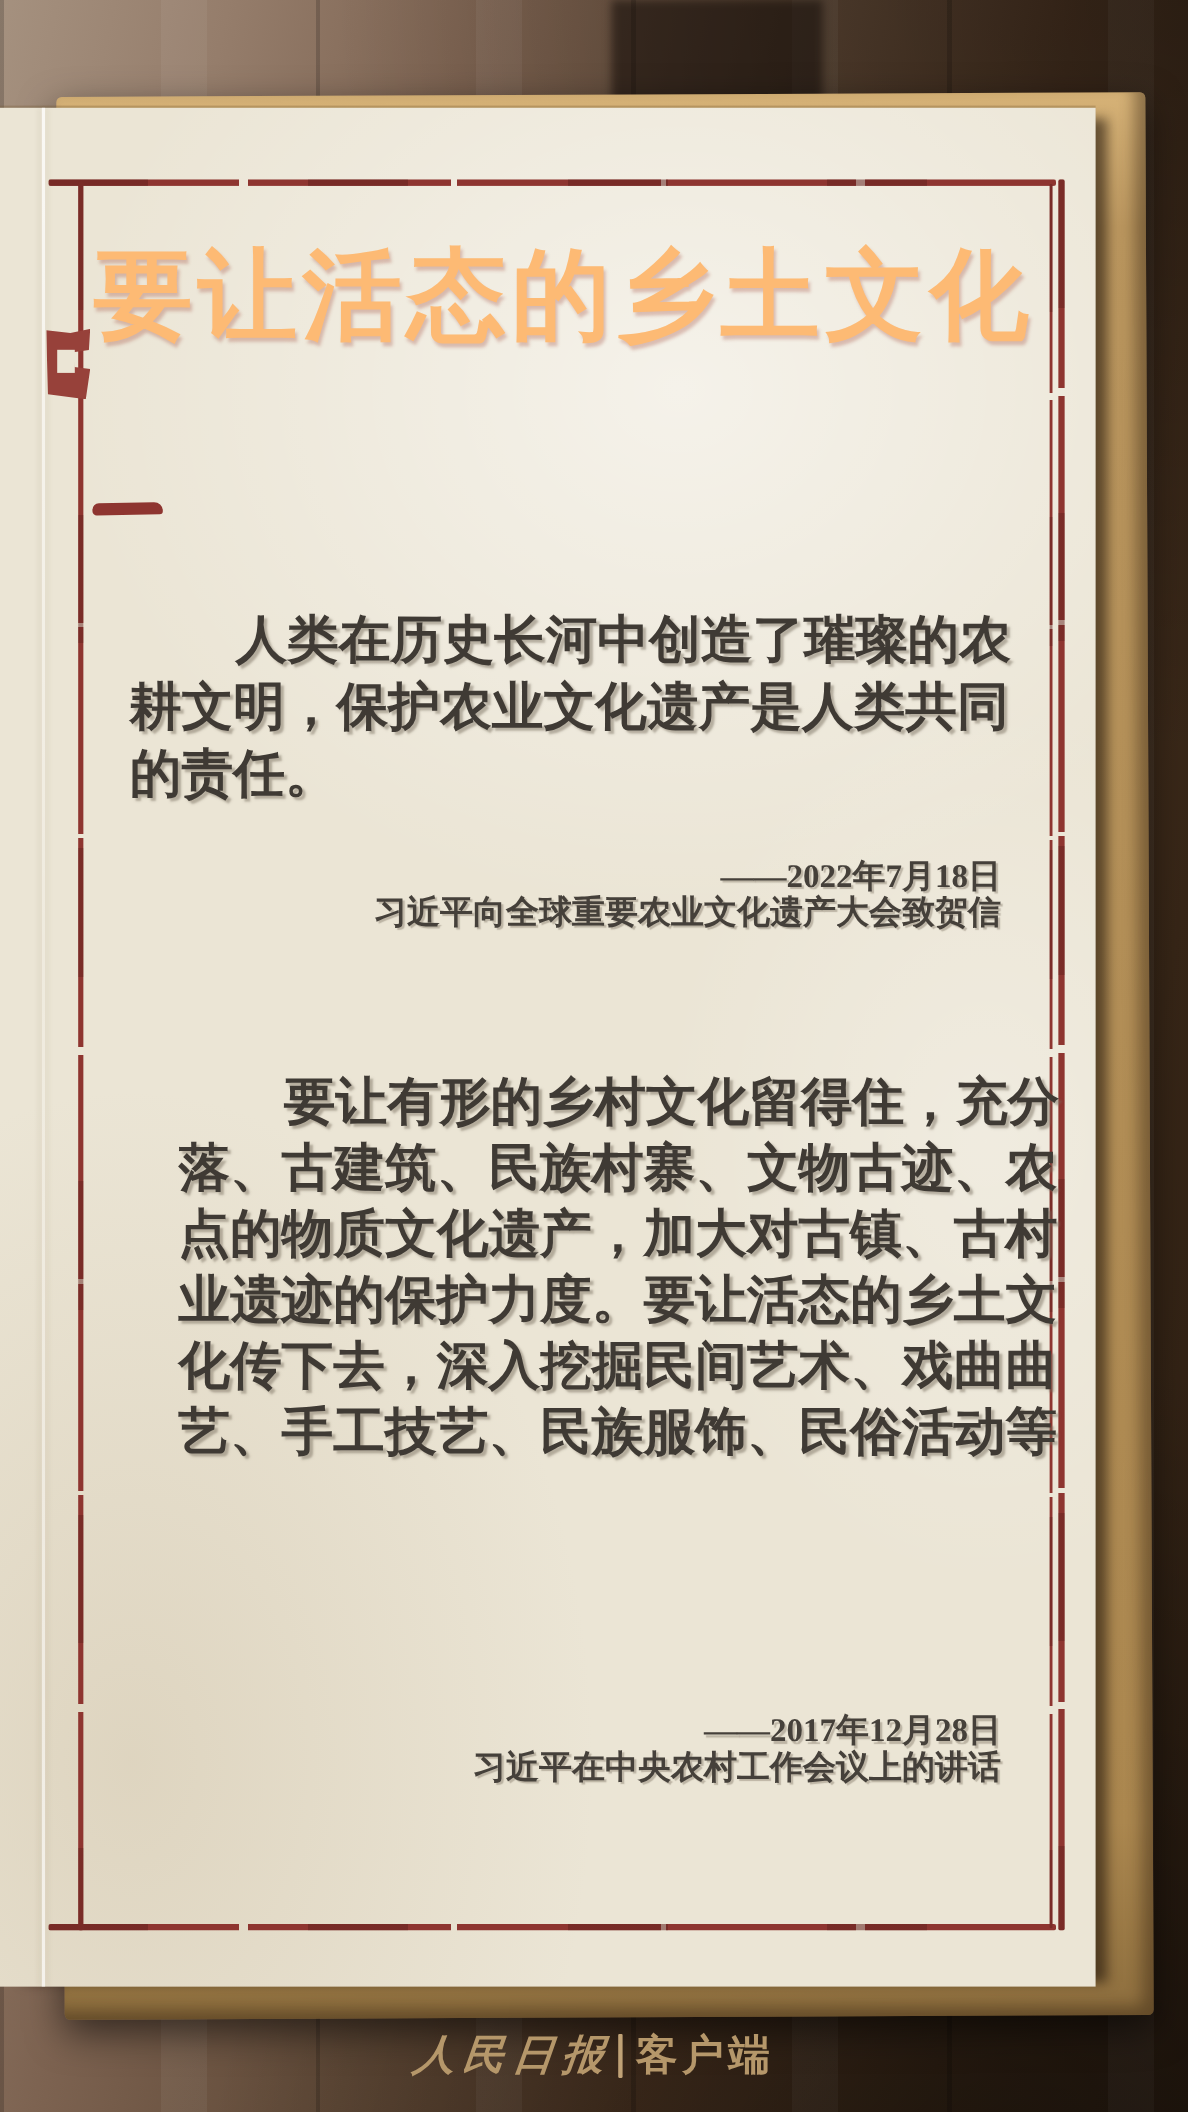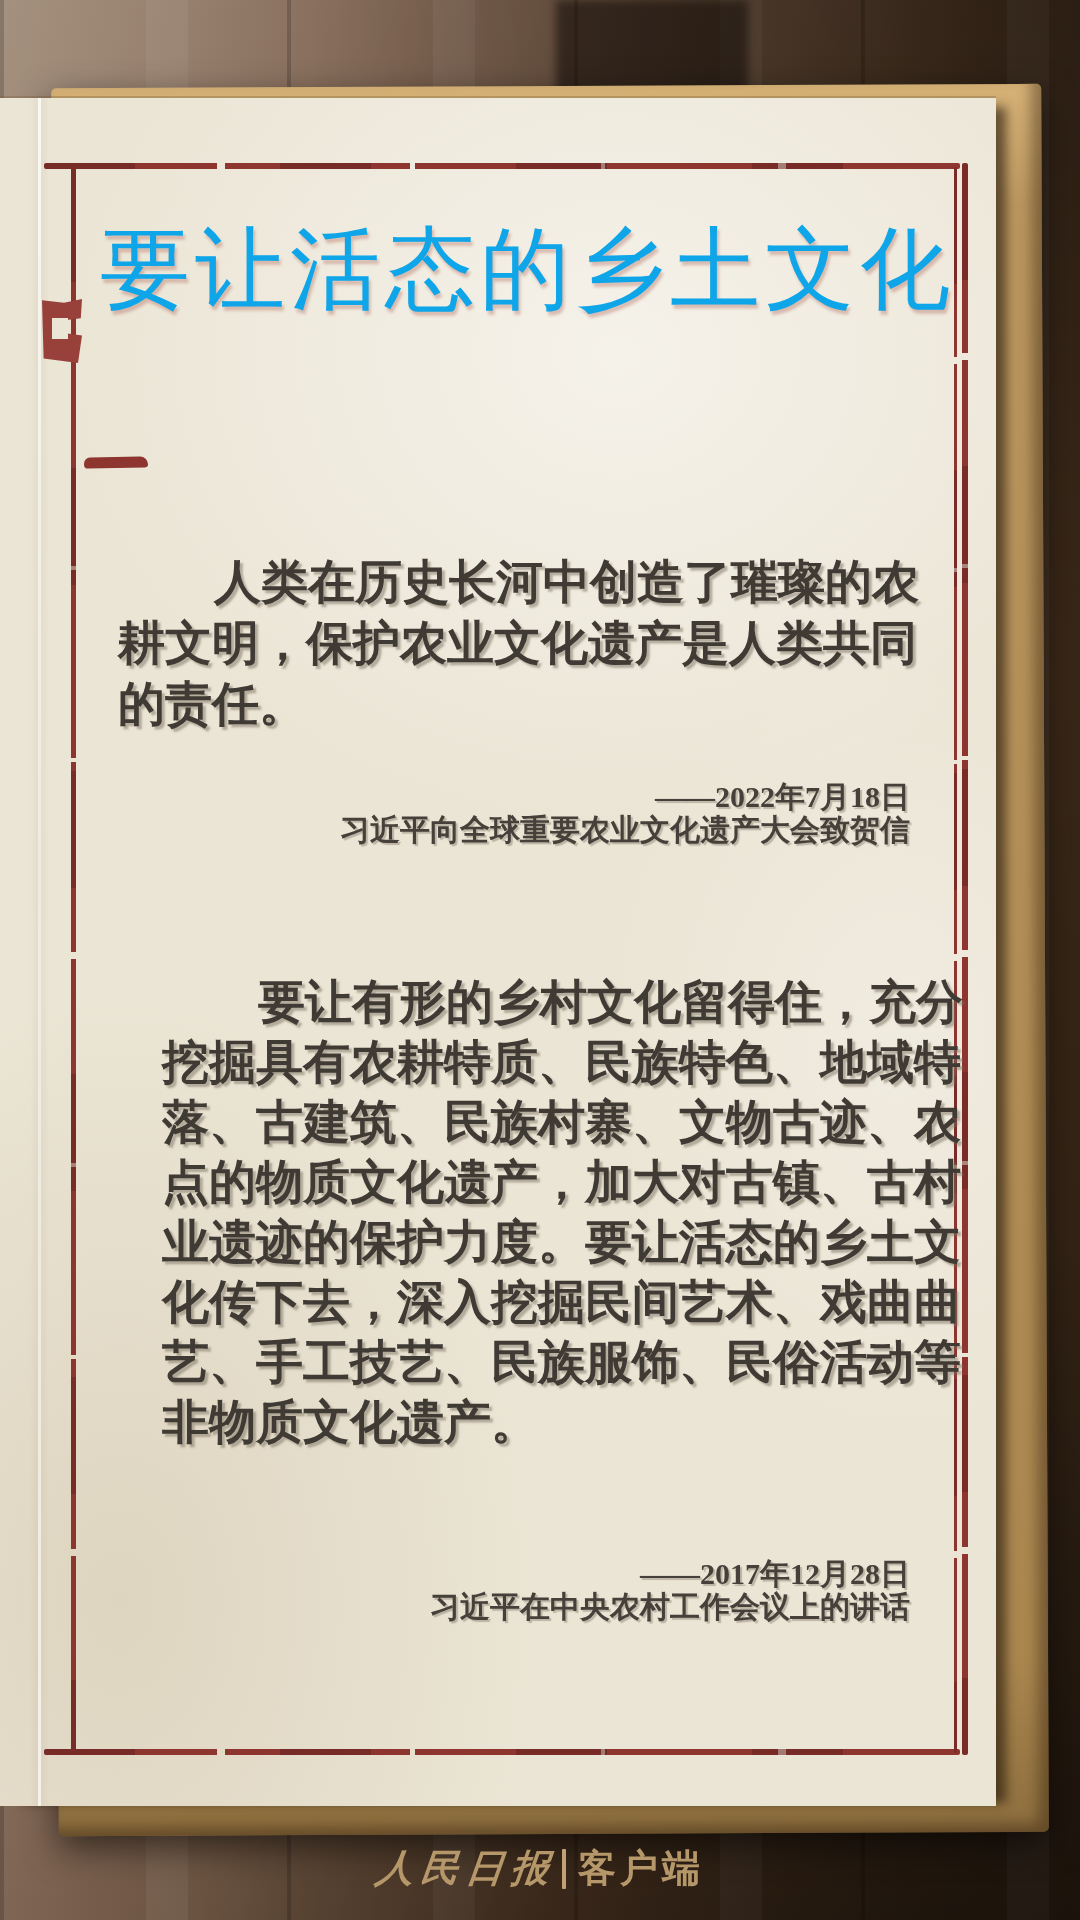--- a/index.html
+++ b/index.html
@@ -72,23 +72,23 @@
     position:absolute;left:42px;top:299px;width:40px;height:64px;background:#97413a;
     clip-path:polygon(0 2%,55% 6%,100% 0,97% 30%,62% 33%,64% 54%,100% 57%,90% 100%,4% 93%);
   }
   .seal-notch{position:absolute;left:52px;top:318px;width:16px;height:21px;background:#ebe5d5;}
   .seal-tick{
     position:absolute;left:84px;top:457px;width:64px;height:11px;background:#8e3530;
     border-radius:6px 8px 3px 4px;transform:rotate(-1.2deg);
   }
   
   .title{
-    position:absolute;left:85px;top:200px;width:870px;text-align:right;
-    font-weight:normal;font-size:90px;line-height:140px;letter-spacing:5px;
-    color:#0ea5e9;text-shadow:2px 4px 3px rgba(150,55,40,0.28);
+    position:absolute;left:85px;top:200px;width:870px;text-align:left;
+    font-weight:bold;font-size:90px;line-height:140px;letter-spacing:5px;
+    color:#fdba74;text-shadow:2px 4px 3px rgba(150,55,40,0.28);
   }
   .quote{
     position:absolute;left:118px;width:800px;
     font-size:47px;font-weight:bold;color:#3f3a34;line-height:61px;
     text-shadow:3px 3px 2px rgba(122,112,96,0.5);
   }
   .quote-1{top:552px;}
   .quote-2{top:972px;line-height:60px;margin-left:44px;}
   .body-line{white-space:nowrap;}
   .body-line.first{text-indent:96px;}
@@ -151,27 +151,25 @@
     <div class="body-line">的责任。</div>
   </div>
 
   <div class="attr attr-1">
     <div>——2022年7月18日</div>
     <div>习近平向全球重要农业文化遗产大会致贺信</div>
   </div>
 
   <div class="quote quote-2">
     <div class="body-line first">要让有形的乡村文化留得住，充分</div>
-    <div class="body-line">挖掘具有农耕特质、民族特色、地域特</div>
     <div class="body-line">落、古建筑、民族村寨、文物古迹、农</div>
     <div class="body-line">点的物质文化遗产，加大对古镇、古村</div>
     <div class="body-line">业遗迹的保护力度。要让活态的乡土文</div>
     <div class="body-line">化传下去，深入挖掘民间艺术、戏曲曲</div>
     <div class="body-line">艺、手工技艺、民族服饰、民俗活动等</div>
-    <div class="body-line">非物质文化遗产。</div>
   </div>
 
   <div class="attr attr-2">
     <div>——2017年12月28日</div>
     <div>习近平在中央农村工作会议上的讲话</div>
   </div>
 
   <div class="footer">
     <span class="brand-script">人民日报</span><span class="brand-sep"></span><span class="brand-suffix">客户端</span>
   </div>

